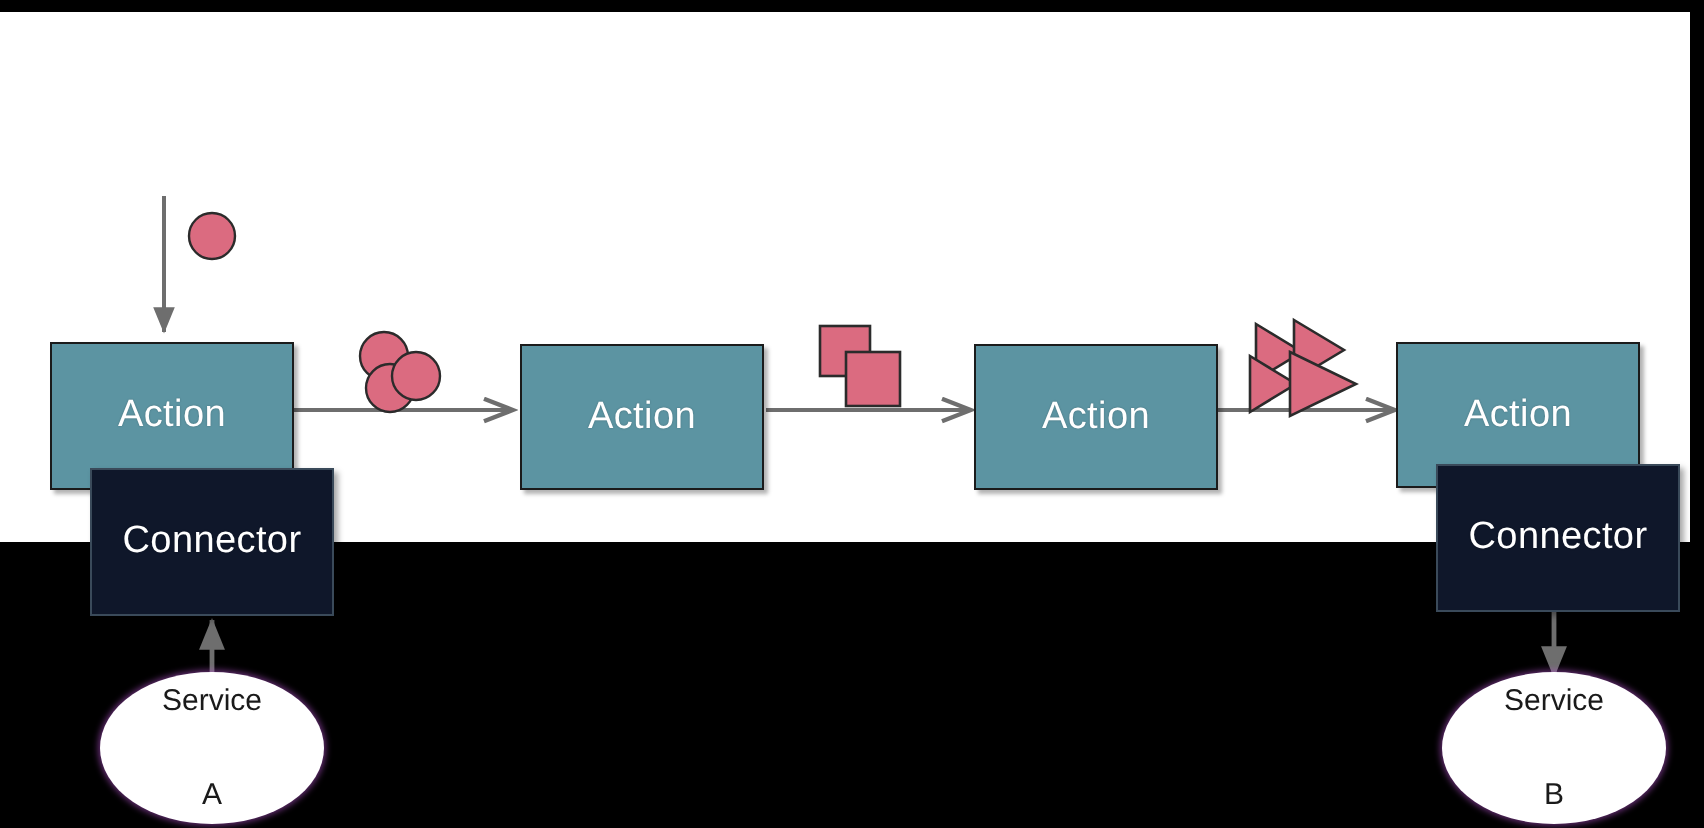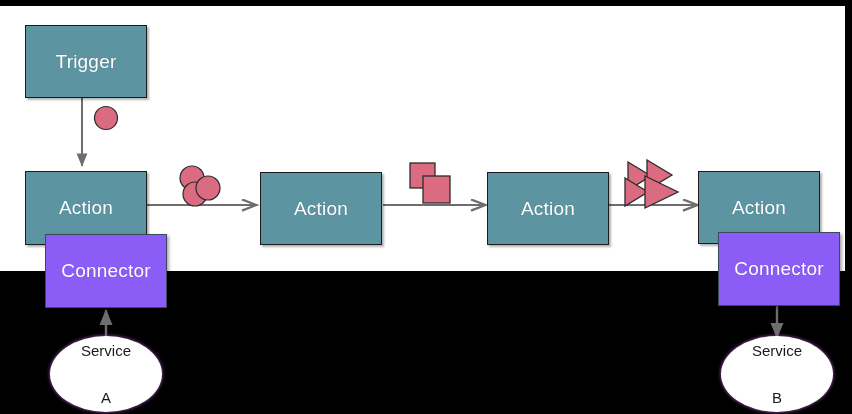--- a/index.html
+++ b/index.html
@@ -61,21 +61,21 @@
     font-weight: 400;
     letter-spacing: 0.2px;
     text-shadow: 0 0 1px rgba(0,0,0,0.25);
   }
   .box-action, .box-trigger {
     background: #5C94A2;
     border: 1.5px solid #1b1b1b;
     box-shadow: 2px 2px 2px rgba(0,0,0,0.30);
   }
   .box-connector {
-    background: #8b5cf6;
+    background: #0f172a;
     border: 1px solid #3a4a5a;
     box-shadow: 2px 2px 3px rgba(0,0,0,0.35);
   }
   
   .service-ellipse {
     position: absolute;
     box-sizing: border-box;
     background: #ffffff;
     border-radius: 50%;
     display: flex;
@@ -160,23 +160,20 @@
     </g>
 
     <g class="glyph">
       <polygon points="628,162 651,176 628,190" fill="#DB6B80" stroke="#2b2b2b" stroke-width="1.3"></polygon>
       <polygon points="647,160 672,175 647,190" fill="#DB6B80" stroke="#2b2b2b" stroke-width="1.3"></polygon>
       <polygon points="625,178 648,192 625,206" fill="#DB6B80" stroke="#2b2b2b" stroke-width="1.3"></polygon>
       <polygon points="645,176 678,192 645,208" fill="#DB6B80" stroke="#2b2b2b" stroke-width="1.3"></polygon>
     </g>
   </svg>
 
-  <div class="node-box box-trigger" style="left:25px; top:25px; width:122px; height:73px;">
-    <span>Trigger</span>
-  </div>
 
   <div class="node-box box-action" style="left:25px; top:171px; width:122px; height:74px;">
     <span>Action</span>
   </div>
 
   <div class="node-box box-action" style="left:260px; top:172px; width:122px; height:73px;">
     <span>Action</span>
   </div>
 
   <div class="node-box box-action" style="left:487px; top:172px; width:122px; height:73px;">

